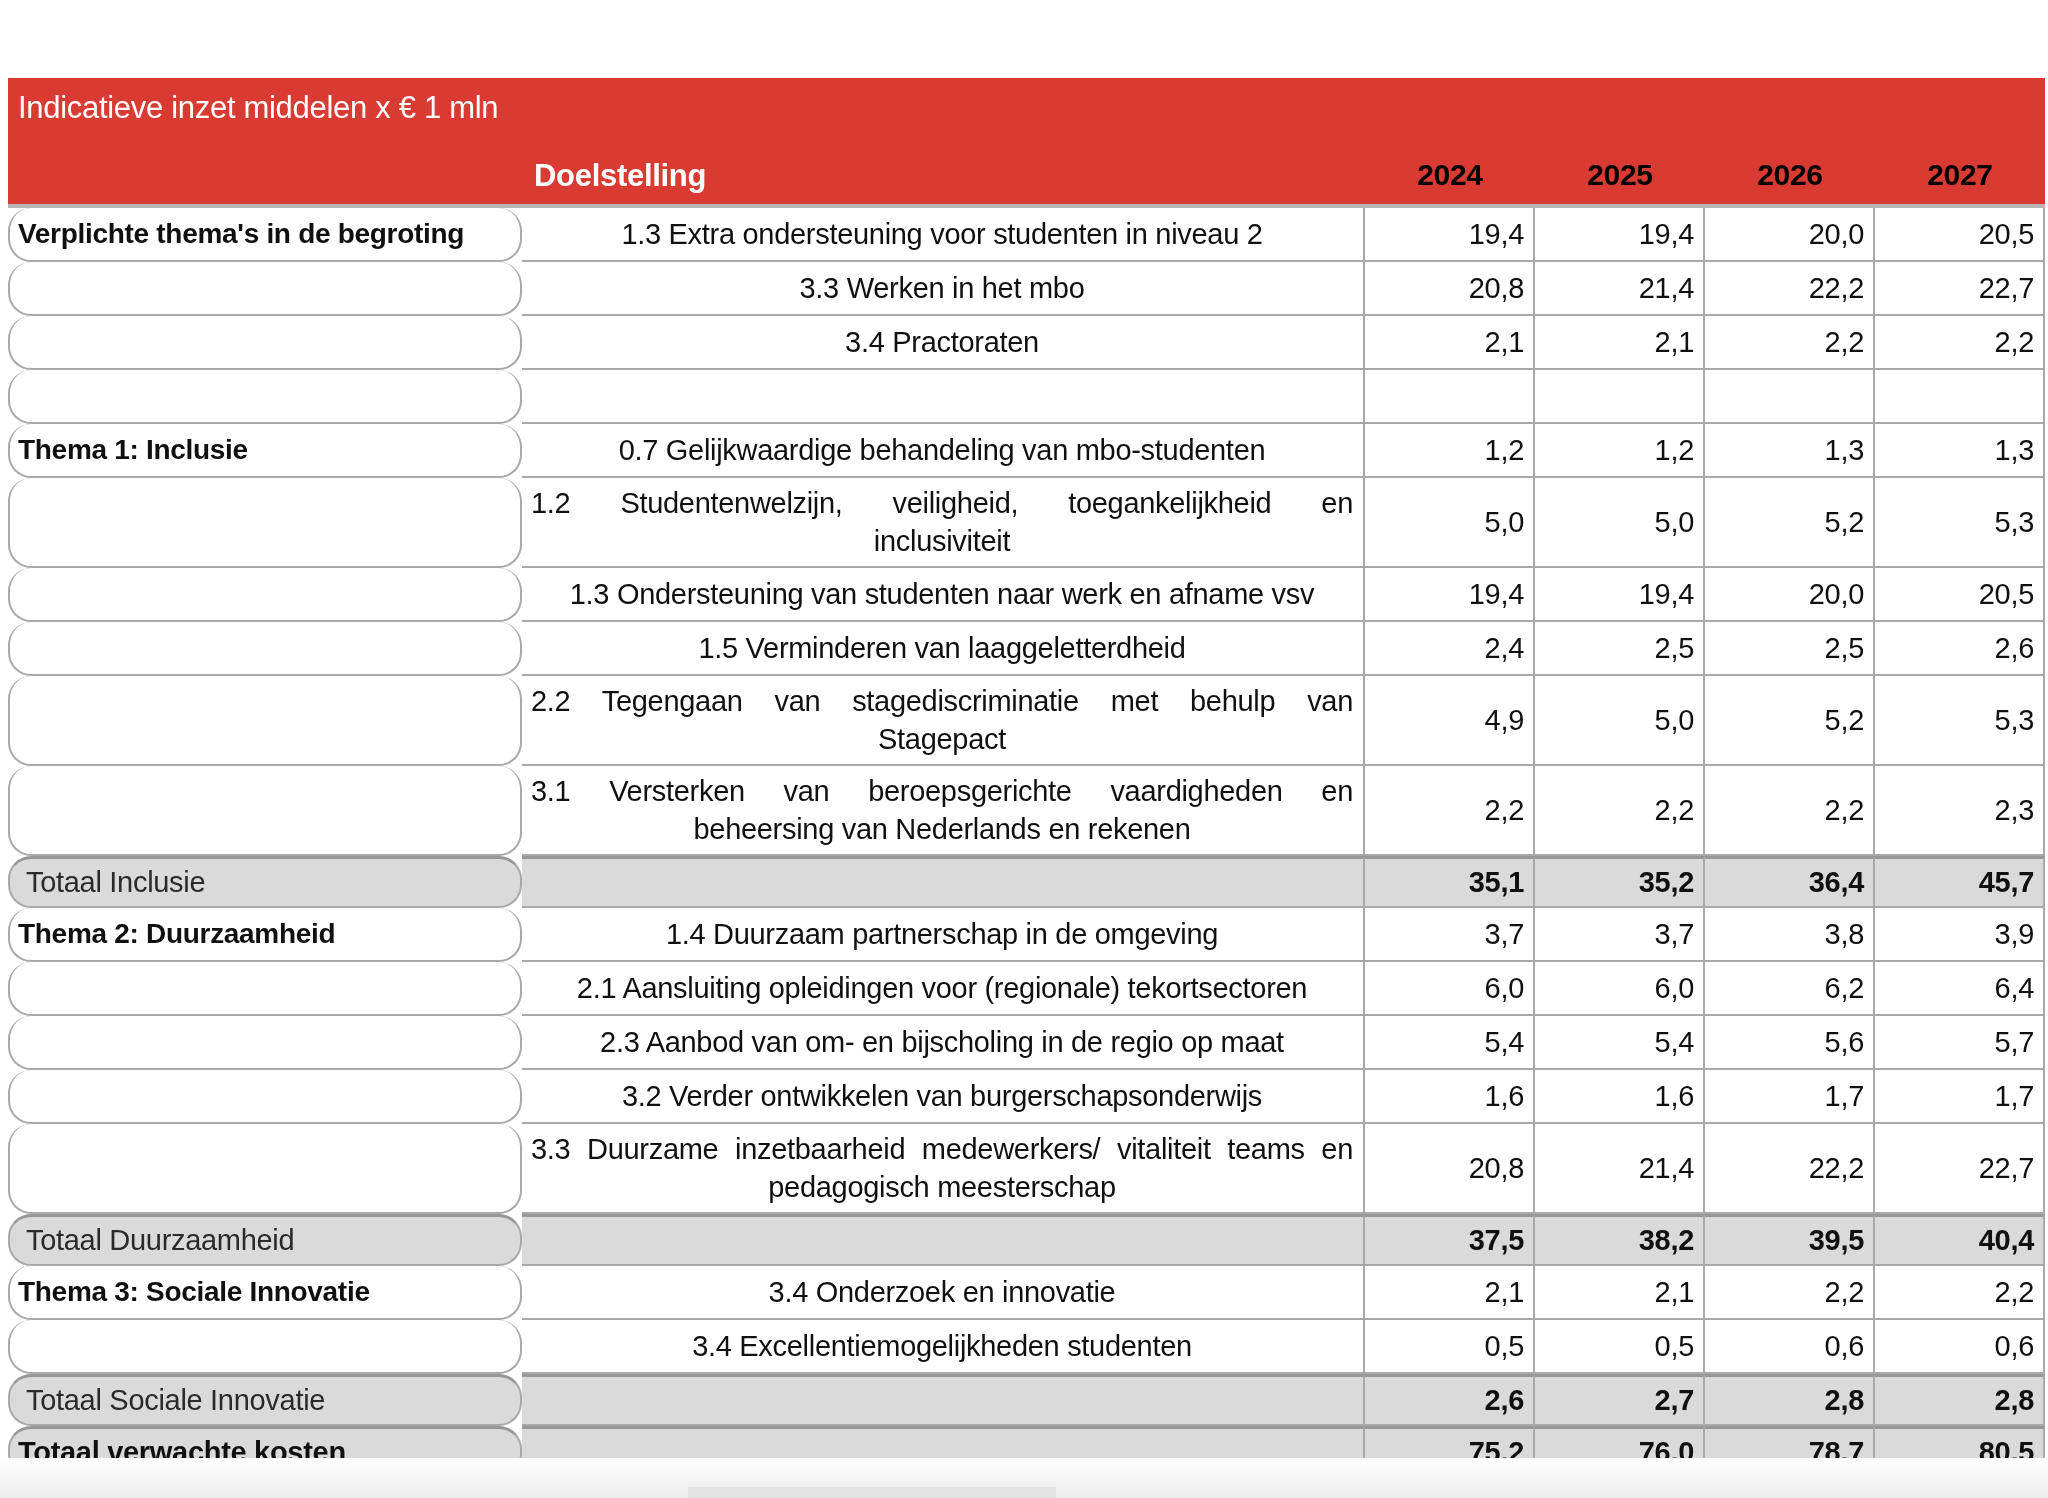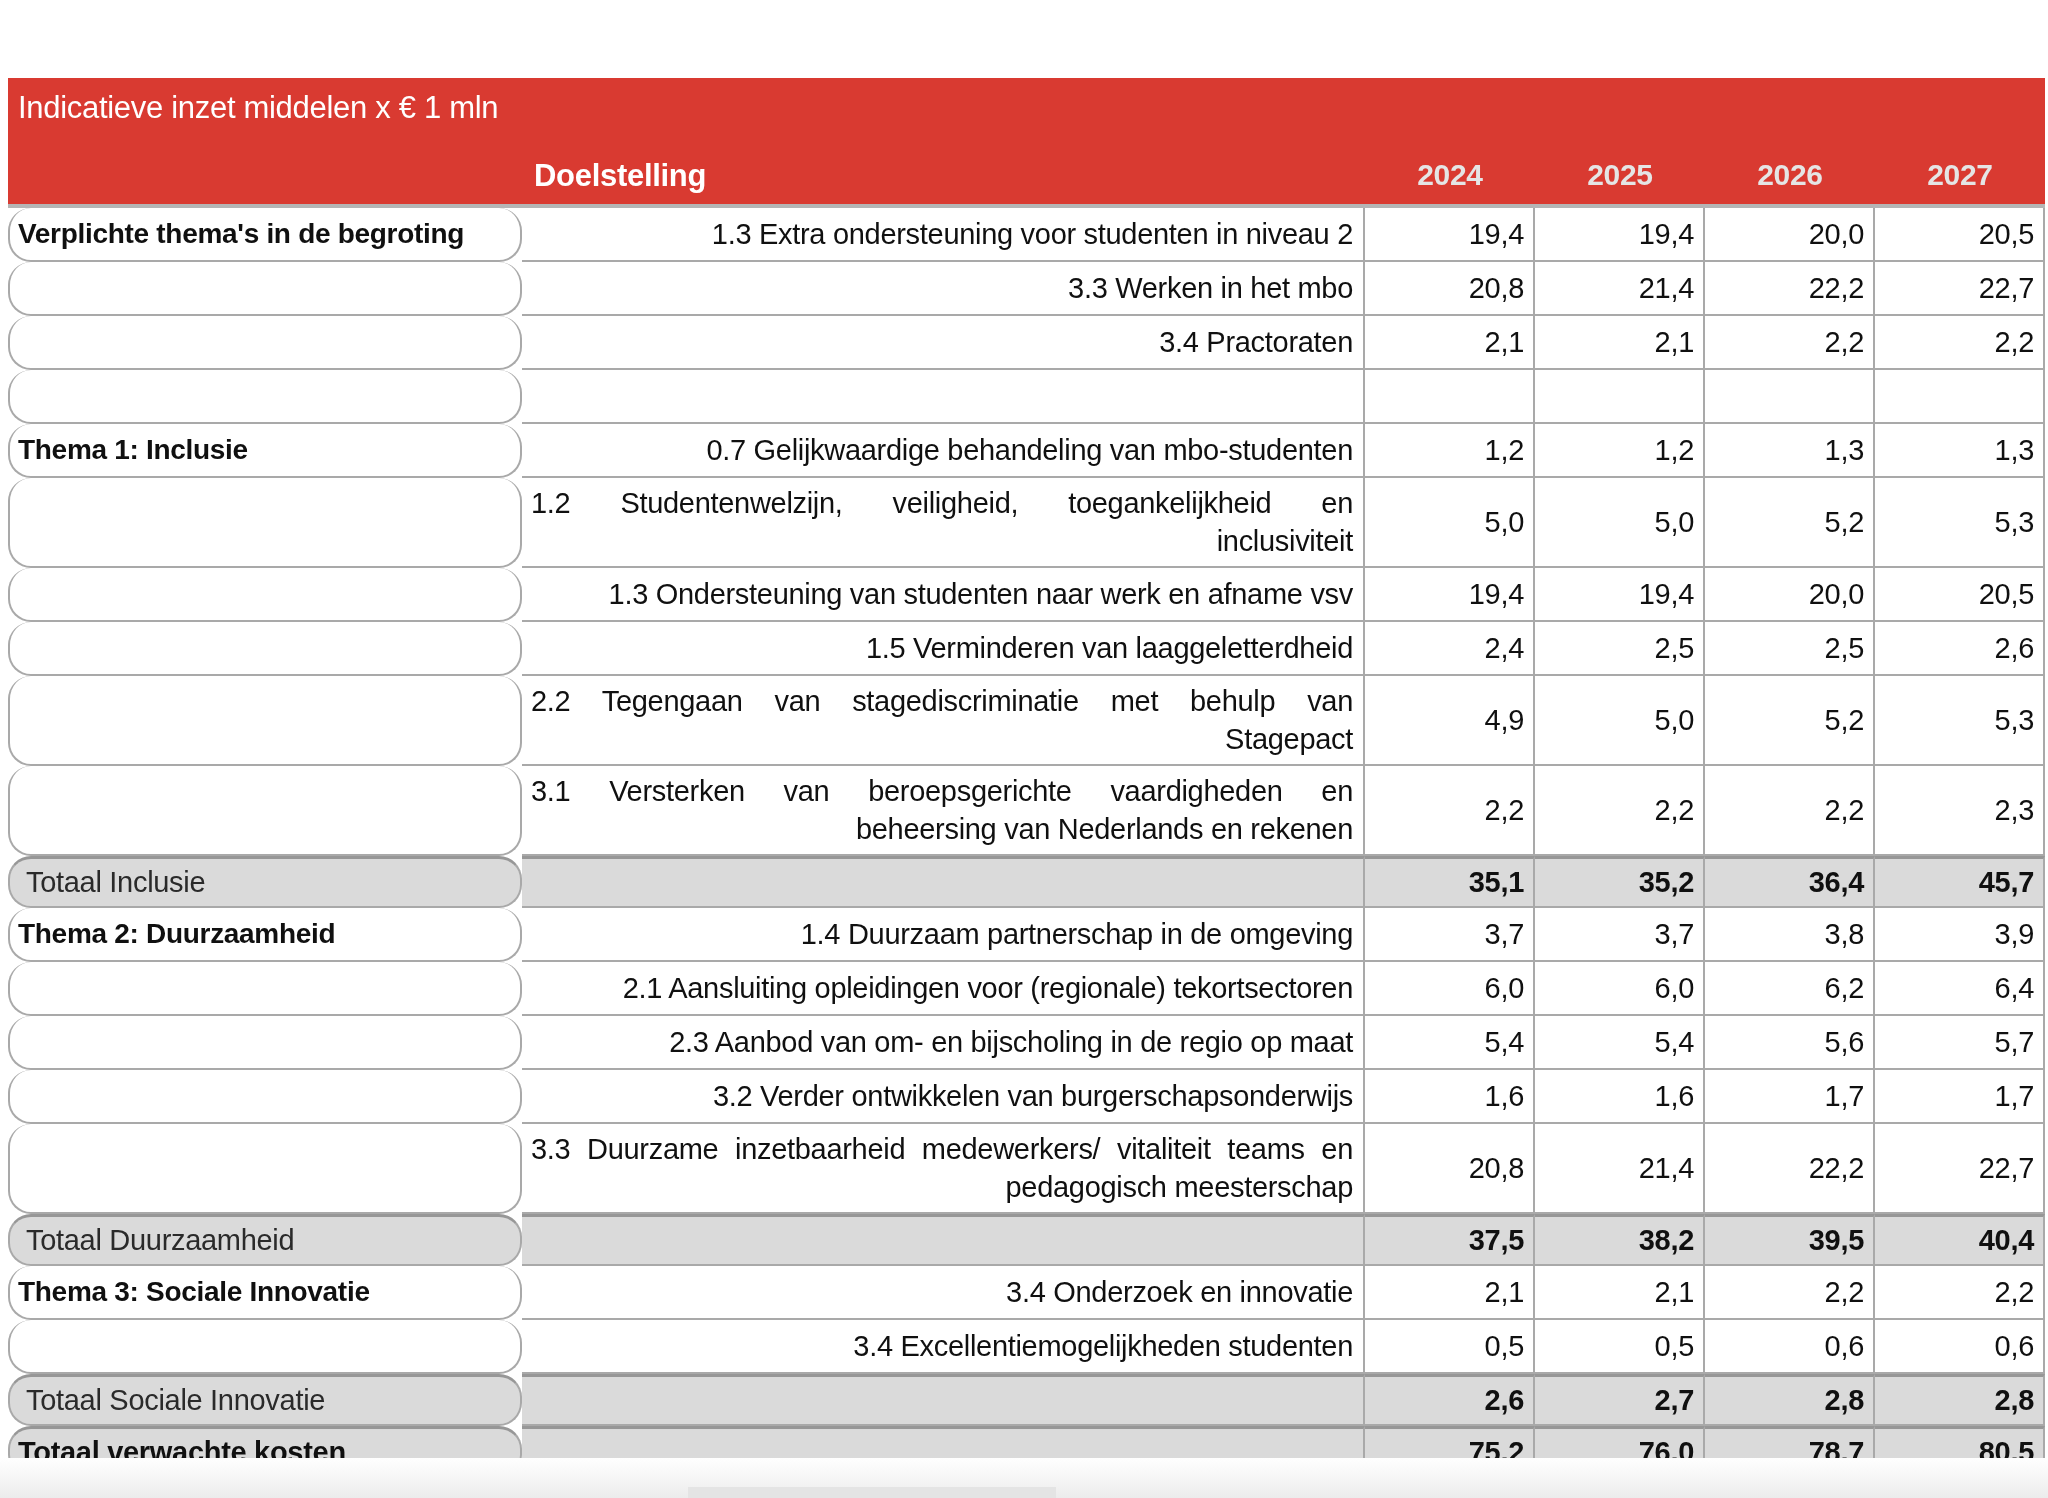--- a/index.html
+++ b/index.html
@@ -47,21 +47,21 @@
     grid-template-columns: 514px 843px 170px 170px 170px 170px;
   }
   .head-doel {
     color: #ffffff;
     font-weight: bold;
     font-size: 31px;
     padding-left: 12px;
     letter-spacing: -0.3px;
   }
   .head-year {
-    color: #e5e5e5;
+    color: #000000;
     font-weight: bold;
     font-size: 30px;
     text-align: center;
     letter-spacing: -0.3px;
   }
   
   .row {
     display: grid;
     grid-template-columns: 514px 843px 170px 170px 170px 170px;
   }
@@ -83,21 +83,21 @@
   .row.total  .cell { height: 52px; background: #dadada; border-top: 3px solid #979797; }
   .theme-cell { padding-left: 8px; font-weight: bold; font-size: 28px; border-radius: 23px; }
   .row.total .theme-cell { font-weight: normal; font-size: 29px; padding-left: 16px; color: #2a2a2a; }
   .row.total.grand .theme-cell { font-weight: bold; color: #101010; padding-left: 8px; }
   .doel-cell {
     padding: 0 10px 0 9px;
     flex-direction: column;
     justify-content: center;
     align-items: stretch;
   }
-  .doel-line { width: 100%; text-align: right; line-height: 38px; }
+  .doel-line { width: 100%; text-align: center; line-height: 38px; }
   .doel-line.justified { text-align: justify; text-align-last: justify; }
   .value-cell { justify-content: flex-end; padding-right: 9px; }
   .row.total .value-cell { font-weight: bold; }
   
   .bottom-shade {
     position: absolute;
     left: 0;
     bottom: 0;
     width: 2048px;
     height: 40px;

